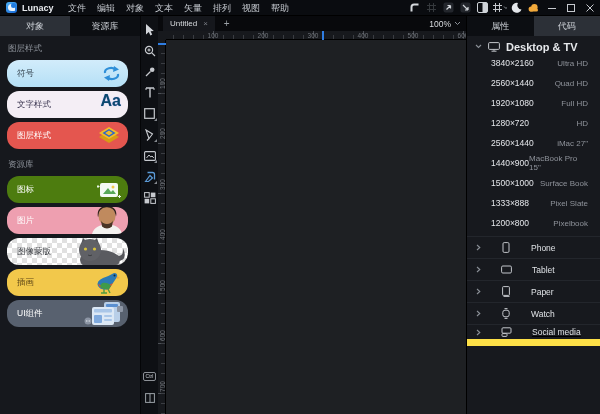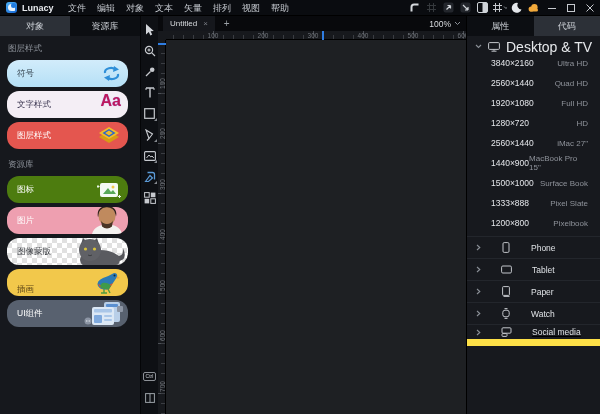--- a/index.html
+++ b/index.html
@@ -25,26 +25,26 @@
   .tab.inactive{background:#2c3037;}
 
   
   .assets{position:absolute;top:36px;left:0;width:140px;height:378px;background:#16181d;}
   .sec-title{margin:7px 0 5px 8px;font-size:8.5px;color:#8e939b;}
   .card{position:relative;margin:0 12px 4px 7px;height:27px;border-radius:12px;overflow:hidden;display:flex;align-items:center;}
   .card-label{font-size:8.5px;margin-left:10px;position:relative;z-index:4;}
   .card .art{position:absolute;right:0;top:0;height:100%;}
   .card-symbols{background:linear-gradient(180deg,#d2ecfb,#b5e0f6);color:#33424e;}
   .card-textstyles{background:#f4eef5;color:#3c3752;}
-  .aa{position:absolute;right:7px;top:1px;font-size:16px;font-weight:bold;color:#be185d;text-shadow:0 0 1px #9b94f0;z-index:3;}
+  .aa{position:absolute;right:7px;top:1px;font-size:16px;font-weight:bold;color:#0c4a6e;text-shadow:0 0 1px #9b94f0;z-index:3;}
   .card-layerstyles{background:#e4564f;color:#fff;}
   .card-icons{background:#4d7c0f;color:#fff;}
   .card-photos{background:#ee9fb0;color:#fff;}
   .card-mask{background:#fff;background-image:conic-gradient(#e0e0e0 25%,#ffffff 0 50%,#e0e0e0 0 75%,#ffffff 0);background-size:10px 10px;color:#3a3d42;}
-  .card-illustrations{background:#f2c84b;color:#5c4517;align-items:flex-end;}
+  .card-illustrations{background:#f2c84b;color:#5c4517;}
   .card-uikits{background:#58616f;color:#fff;}
 
   
   .toolstrip{position:absolute;left:140px;top:16px;width:18px;height:398px;background:#0e1014;border-left:1px solid #040507;display:flex;flex-direction:column;align-items:center;}
   .tool{position:relative;width:18px;height:21px;display:flex;align-items:center;justify-content:center;flex:0 0 auto;}
   .tool.first{margin-top:3px;}
   .flyout::after{content:"";position:absolute;right:2px;bottom:3px;border-left:3px solid transparent;border-bottom:3px solid #85898f;}
   .tool.push{margin-top:auto;}
   .ctrl-badge{border:1px solid #8d9197;border-radius:2px;color:#c6c9ce;font-size:5px;line-height:7px;padding:0 2px;}
   .tool.last{margin-bottom:6px;}
@@ -65,21 +65,21 @@
   .v-ruler{position:absolute;left:158px;top:40px;width:8px;height:374px;background:#17191d;border-right:1px solid #000;
     background-image:repeating-linear-gradient(180deg,#3a3d42 0 1px,transparent 1px 10px),repeating-linear-gradient(180deg,#4c5056 0 1px,transparent 1px 50px);
     background-size:4px auto,8px auto;background-position:right 3px,right 3px;background-repeat:repeat-y;}
   .v-ruler .num{position:absolute;left:-5px;width:18px;height:9px;text-align:center;font-size:6.5px;color:#72767c;line-height:9px;transform:rotate(-90deg);}
   .v-mark{position:absolute;left:0;width:8px;height:2px;background:#2f7de1;}
   .canvas{position:absolute;left:166px;top:40px;width:300px;height:374px;background:#1e2023;}
 
   
   .props{position:absolute;left:466px;top:36px;width:134px;height:378px;background:#17191e;border-left:1px solid #000;}
   .sec-head{display:flex;align-items:center;height:13px;margin-top:4px;gap:6px;padding-left:8px;}
-  .sec-head .lbl{font-size:14px;font-weight:normal;color:#e6e8eb;text-align:right;}
+  .sec-head .lbl{font-size:11px;font-weight:bold;color:#e6e8eb;text-align:right;}
   .preset-row{display:flex;align-items:center;height:20px;padding:0 12px 0 24px;}
   .preset-row .size{font-size:8.5px;color:#e4e6ea;}
   .preset-row .pname{margin-left:auto;font-size:8px;color:#8f939b;}
   .collapse-list{margin-top:3px;}
   .collapse-row{display:flex;align-items:center;height:22px;border-top:1px solid #23262c;padding-left:9px;gap:20px;}
   .collapse-row:last-child{border-bottom:7px solid #fde047;text-decoration:underline;}
   .collapse-row .lbl{font-size:8.5px;color:#dfe2e6;}
   svg{display:block;}
 </style>
 </head>

